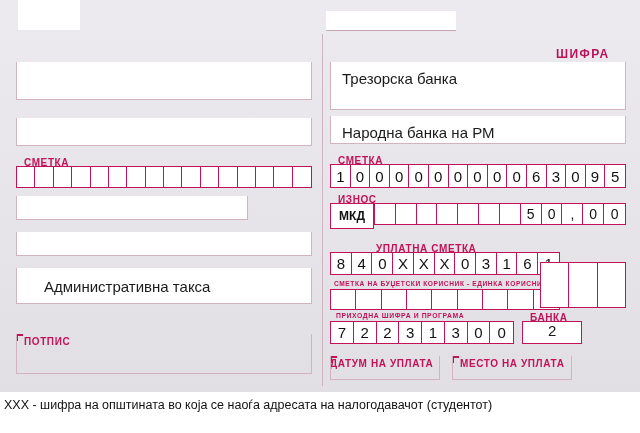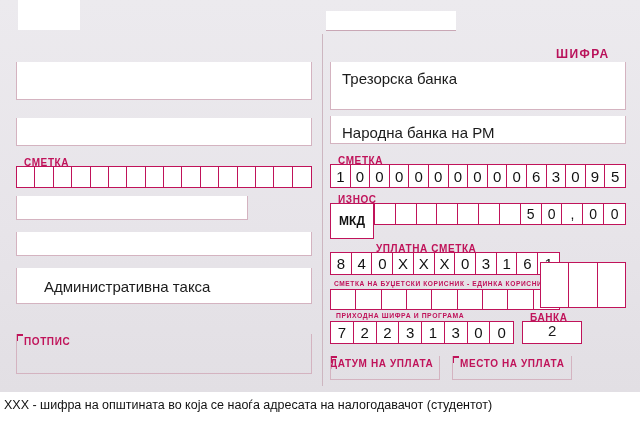--- a/index.html
+++ b/index.html
@@ -183,21 +183,21 @@
       <div style="width: 6.66667%;">0</div>
       <div style="width: 6.66667%;">0</div>
       <div style="width: 6.66667%;">6</div>
       <div style="width: 6.66667%;">3</div>
       <div style="width: 6.66667%;">0</div>
       <div style="width: 6.66667%;">9</div>
       <div style="width: 6.66667%;">5</div>
     </div>
 
   <div class="lbl" style="left:338px;top:194px;">ИЗНОС</div>
-  <div class="cells" style="left:330px;top:203px;width:44px;height:36px;font-size:12px;font-weight:bold;">
+  <div class="cells" style="left:330px;top:203px;width:44px;height:26px;font-size:12px;font-weight:bold;">
     <div style="width:44px;">МКД</div>
   </div>
   <div class="cells" id="right-amount-cells" style="left:374px;top:203px;width:252px;height:22px;font-size:14px;">
       <div style="width: 8.33333%;"></div>
       <div style="width: 8.33333%;"></div>
       <div style="width: 8.33333%;"></div>
       <div style="width: 8.33333%;"></div>
       <div style="width: 8.33333%;"></div>
       <div style="width: 8.33333%;"></div>
       <div style="width: 8.33333%;"></div>

